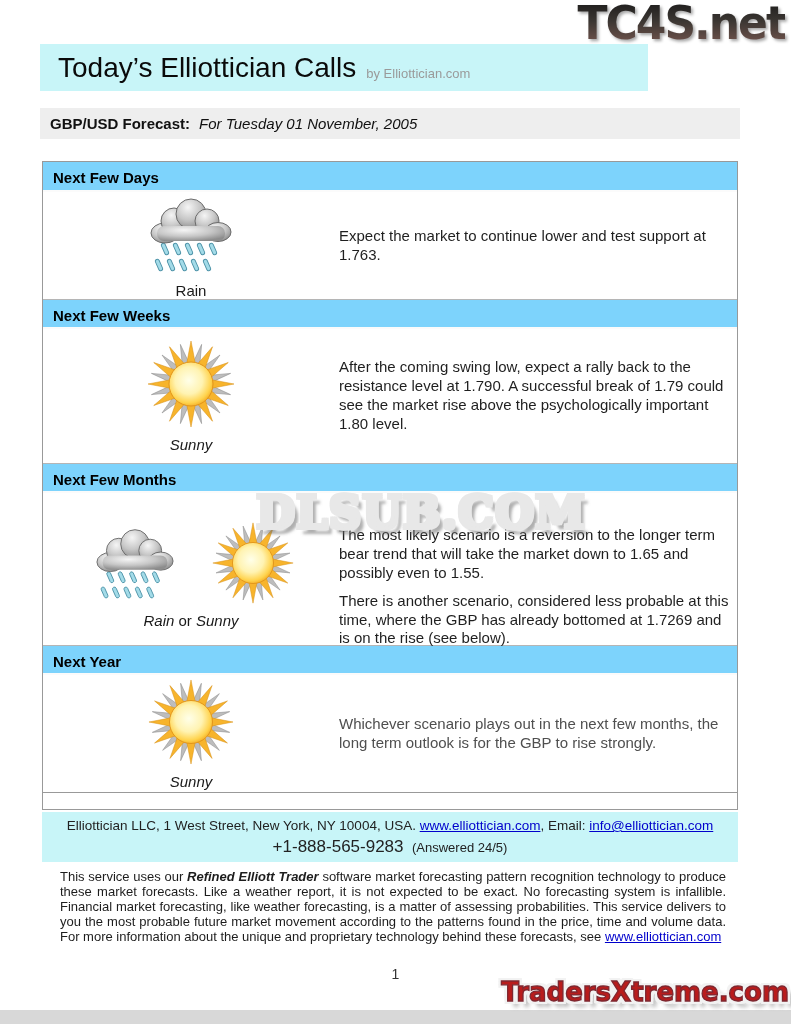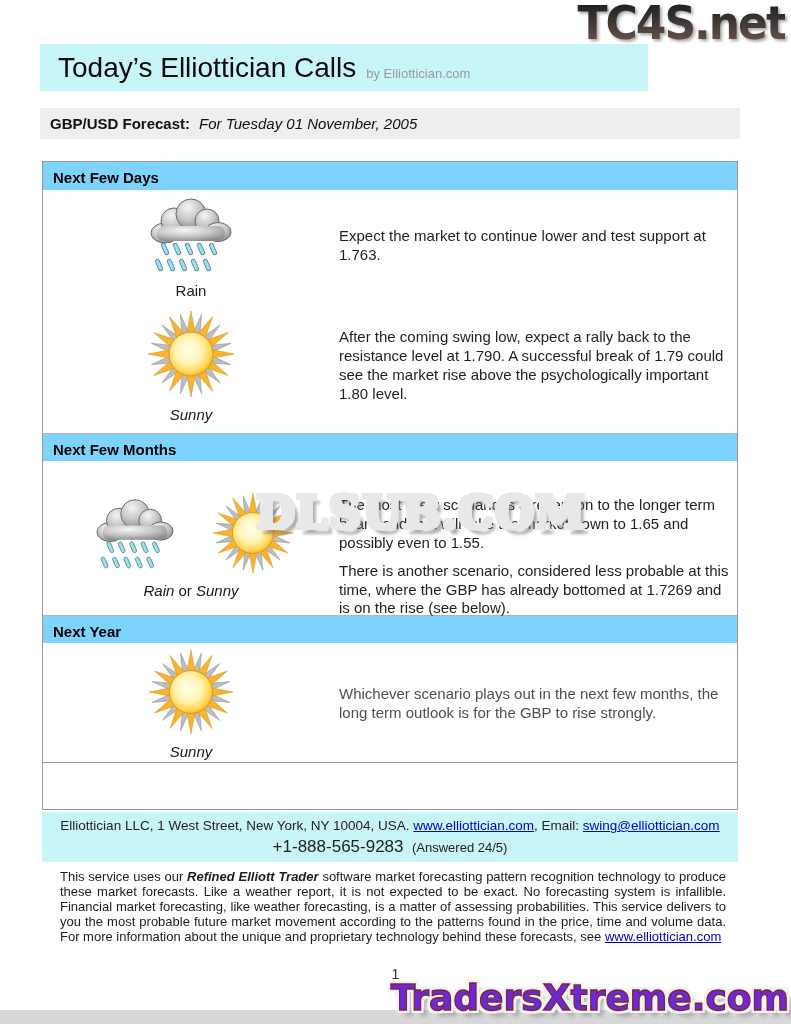--- a/index.html
+++ b/index.html
@@ -96,22 +96,22 @@
     background:linear-gradient(180deg,#f25555 0%,#c41c1c 55%,#8d0d0d 100%);
     -webkit-background-clip:text;background-clip:text;color:transparent;
     text-shadow:-2px -2px 0 #e8e8e8,2px -2px 0 #e8e8e8,-2px 2px 0 #e8e8e8,2px 2px 0 #e8e8e8,
                 -2px 0 0 #e8e8e8,2px 0 0 #e8e8e8,0 -2px 0 #e8e8e8,0 2px 0 #e8e8e8,
                 5px 6px 3px rgba(110,110,110,0.55);
     z-index:5;
   }
   .bottom-strip{position:absolute;left:0;top:1010px;width:791px;height:14px;background:#d8d8d8;z-index:1;}
   .tradersx{
     position:absolute;right:2px;top:977px;
-    font-family:"DejaVu Sans",sans-serif;font-weight:bold;font-size:36px;letter-spacing:0;
-    color:#6d28d9;-webkit-text-stroke:1.3px #7d2730;
+    font-family:"DejaVu Sans",sans-serif;font-weight:bold;font-size:26px;letter-spacing:0;
+    color:#b91c1c;-webkit-text-stroke:1.3px #7d2730;
     text-shadow:-3px -3px 0 #f2f2f2,3px -3px 0 #f2f2f2,-3px 3px 0 #f2f2f2,3px 3px 0 #f2f2f2,
                 -3px 0 0 #f2f2f2,3px 0 0 #f2f2f2,0 -3px 0 #f2f2f2,0 3px 0 #f2f2f2,
                 6px 6px 4px rgba(130,130,130,0.6);
     z-index:6;
   }
 </style>
 </head>
 <body>
 
 <div class="page">
@@ -207,20 +207,21 @@
         <svg width="100" height="82" viewBox="0 0 100 82">
             <use href="#rainCloud"></use>
           </svg>
         <div class="icon-label">Rain</div>
       </div>
       <div class="text-cell">
         <p>Expect the market to continue lower and test support at 1.763.</p>
       </div>
     </div>
 
+    <div class="sec-header mid">Next Few Weeks</div>
     <div class="sec-body body-weeks">
       <div class="icon-cell">
         <svg width="90" height="90" viewBox="0 0 90 90">
             <use href="#sunShape"></use>
           </svg>
         <div class="icon-label italic">Sunny</div>
       </div>
       <div class="text-cell">
         <p>After the coming swing low, expect a rally back to the resistance level at 1.790. A successful break of 1.79 could see the market rise above the psychologically important 1.80 level.</p>
       </div>
@@ -260,21 +261,21 @@
       <div class="text-cell">
         <p>Whichever scenario plays out in the next few months, the long term outlook is for the GBP to rise strongly.</p>
       </div>
     </div>
 
     <div class="empty-row"></div>
   </div>
 
   <div class="contact">
     <div class="addr">
-      <span>Elliottician LLC, 1 West Street, New York, NY 10004, USA. </span><a class="link" href="#">www.elliottician.com</a><span>, Email: </span><a class="link" href="#">swing@elliottician.com</a>
+      <span>Elliottician LLC, 1 West Street, New York, NY 10004, USA. </span><a class="link" href="#">www.elliottician.com</a><span>, Email: </span><a class="link" href="#">info@elliottician.com</a>
     </div>
     <div class="phone-line">
       <span class="phone">+1-888-565-9283</span>
       <span class="phone-note">(Answered 24/5)</span>
     </div>
   </div>
 
   <div class="disclaimer">
     <span>This service uses our </span><span class="product">Refined Elliott Trader</span><span> software market forecasting pattern recognition technology to produce these market forecasts. Like a weather report, it is not expected to be exact. No forecasting system is infallible. Financial market forecasting, like weather forecasting, is a matter of assessing probabilities. This service delivers to you the most probable future market movement according to the patterns found in the price, time and volume data. For more information about the unique and proprietary technology behind these forecasts, see </span><a class="link" href="#">www.elliottician.com</a>
   </div>

